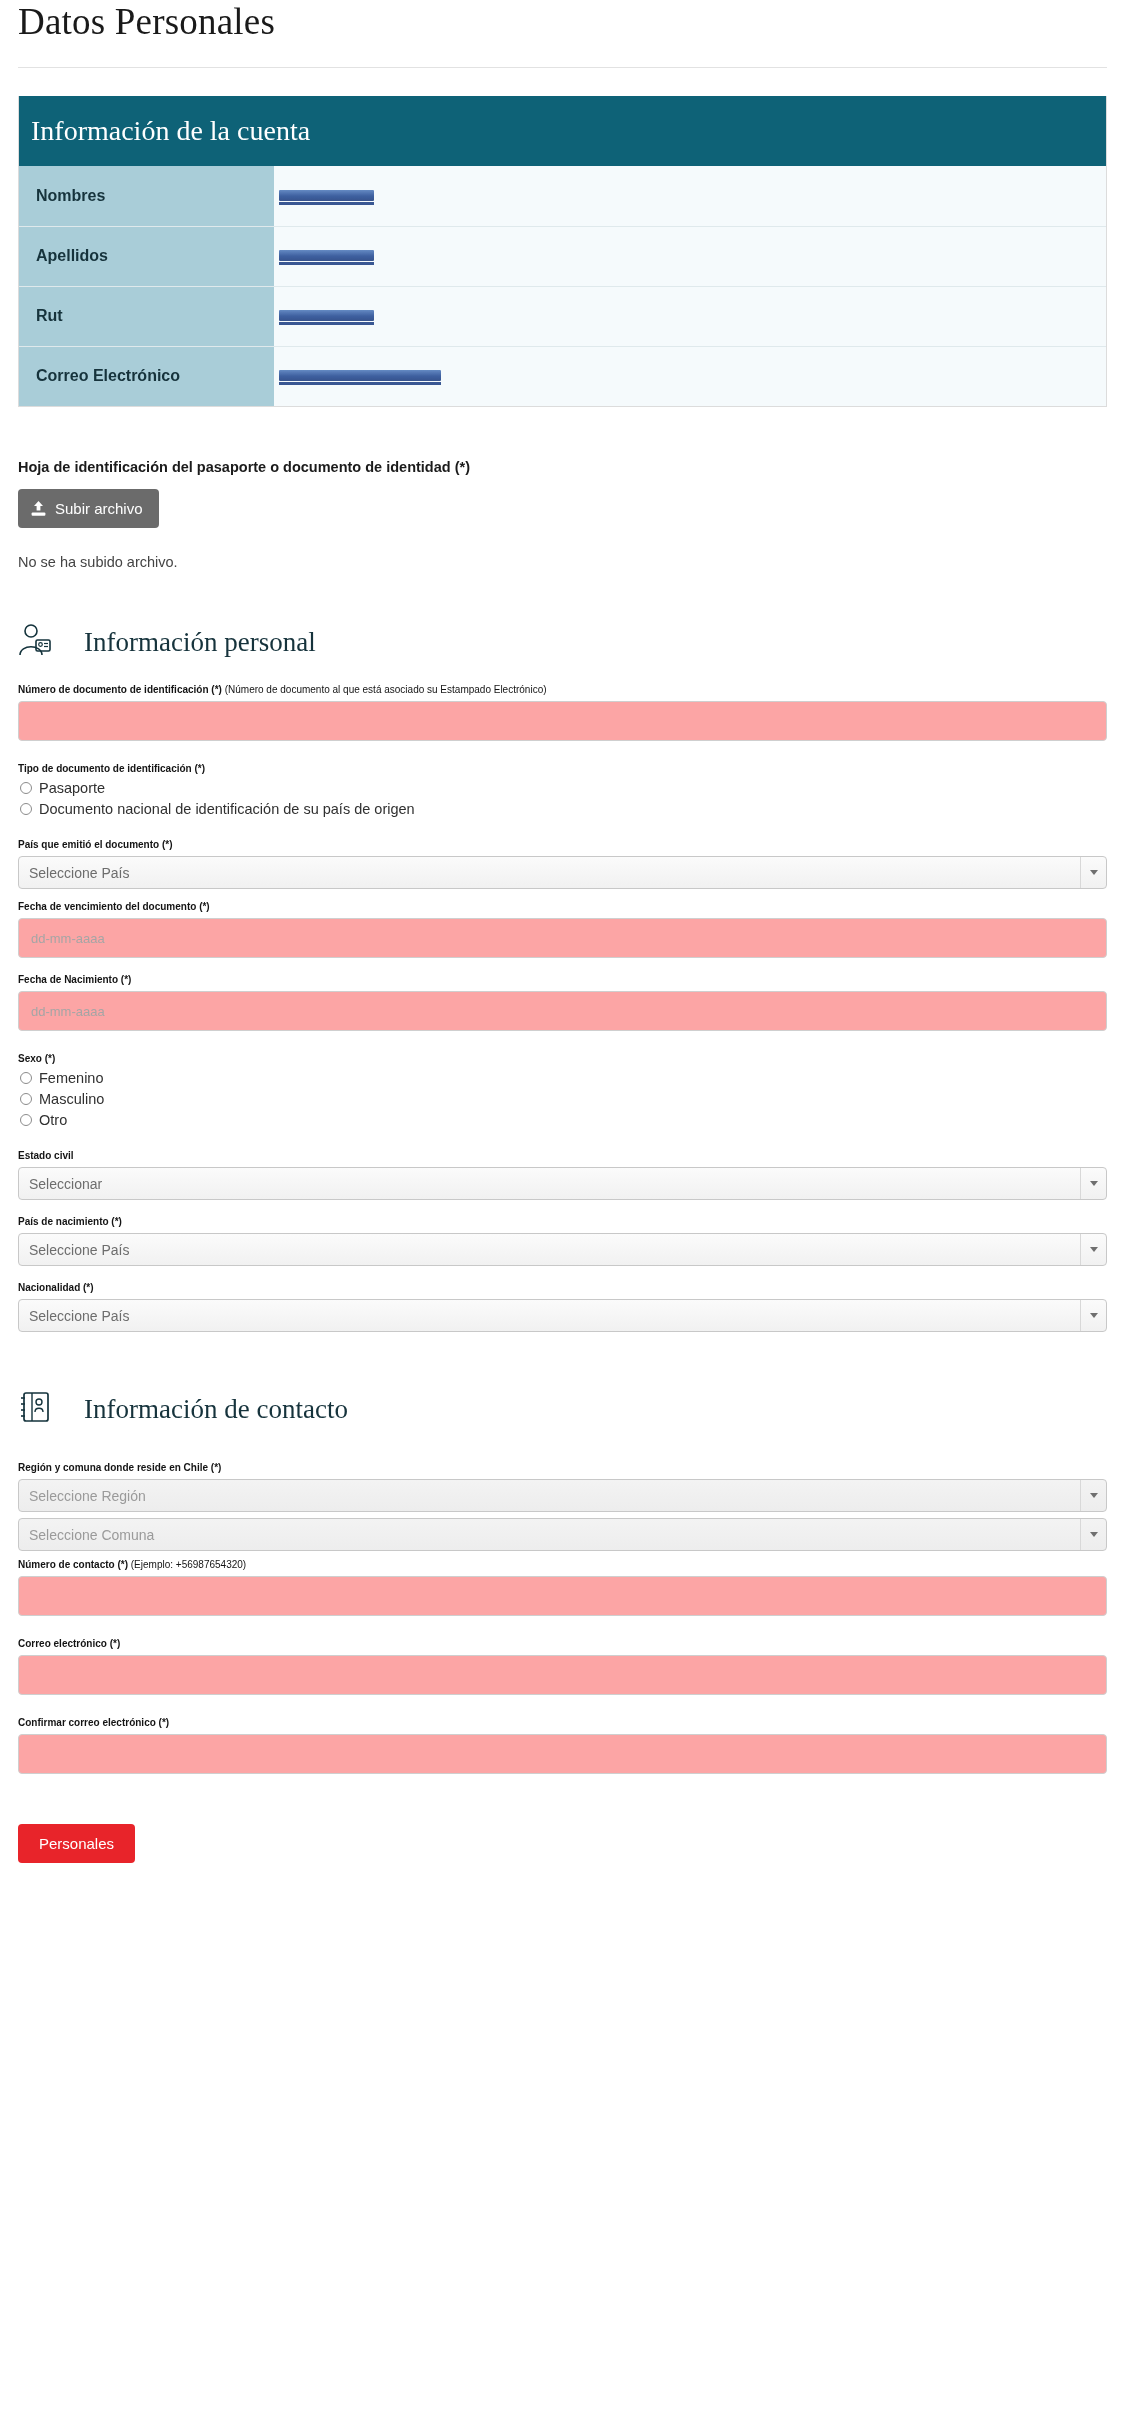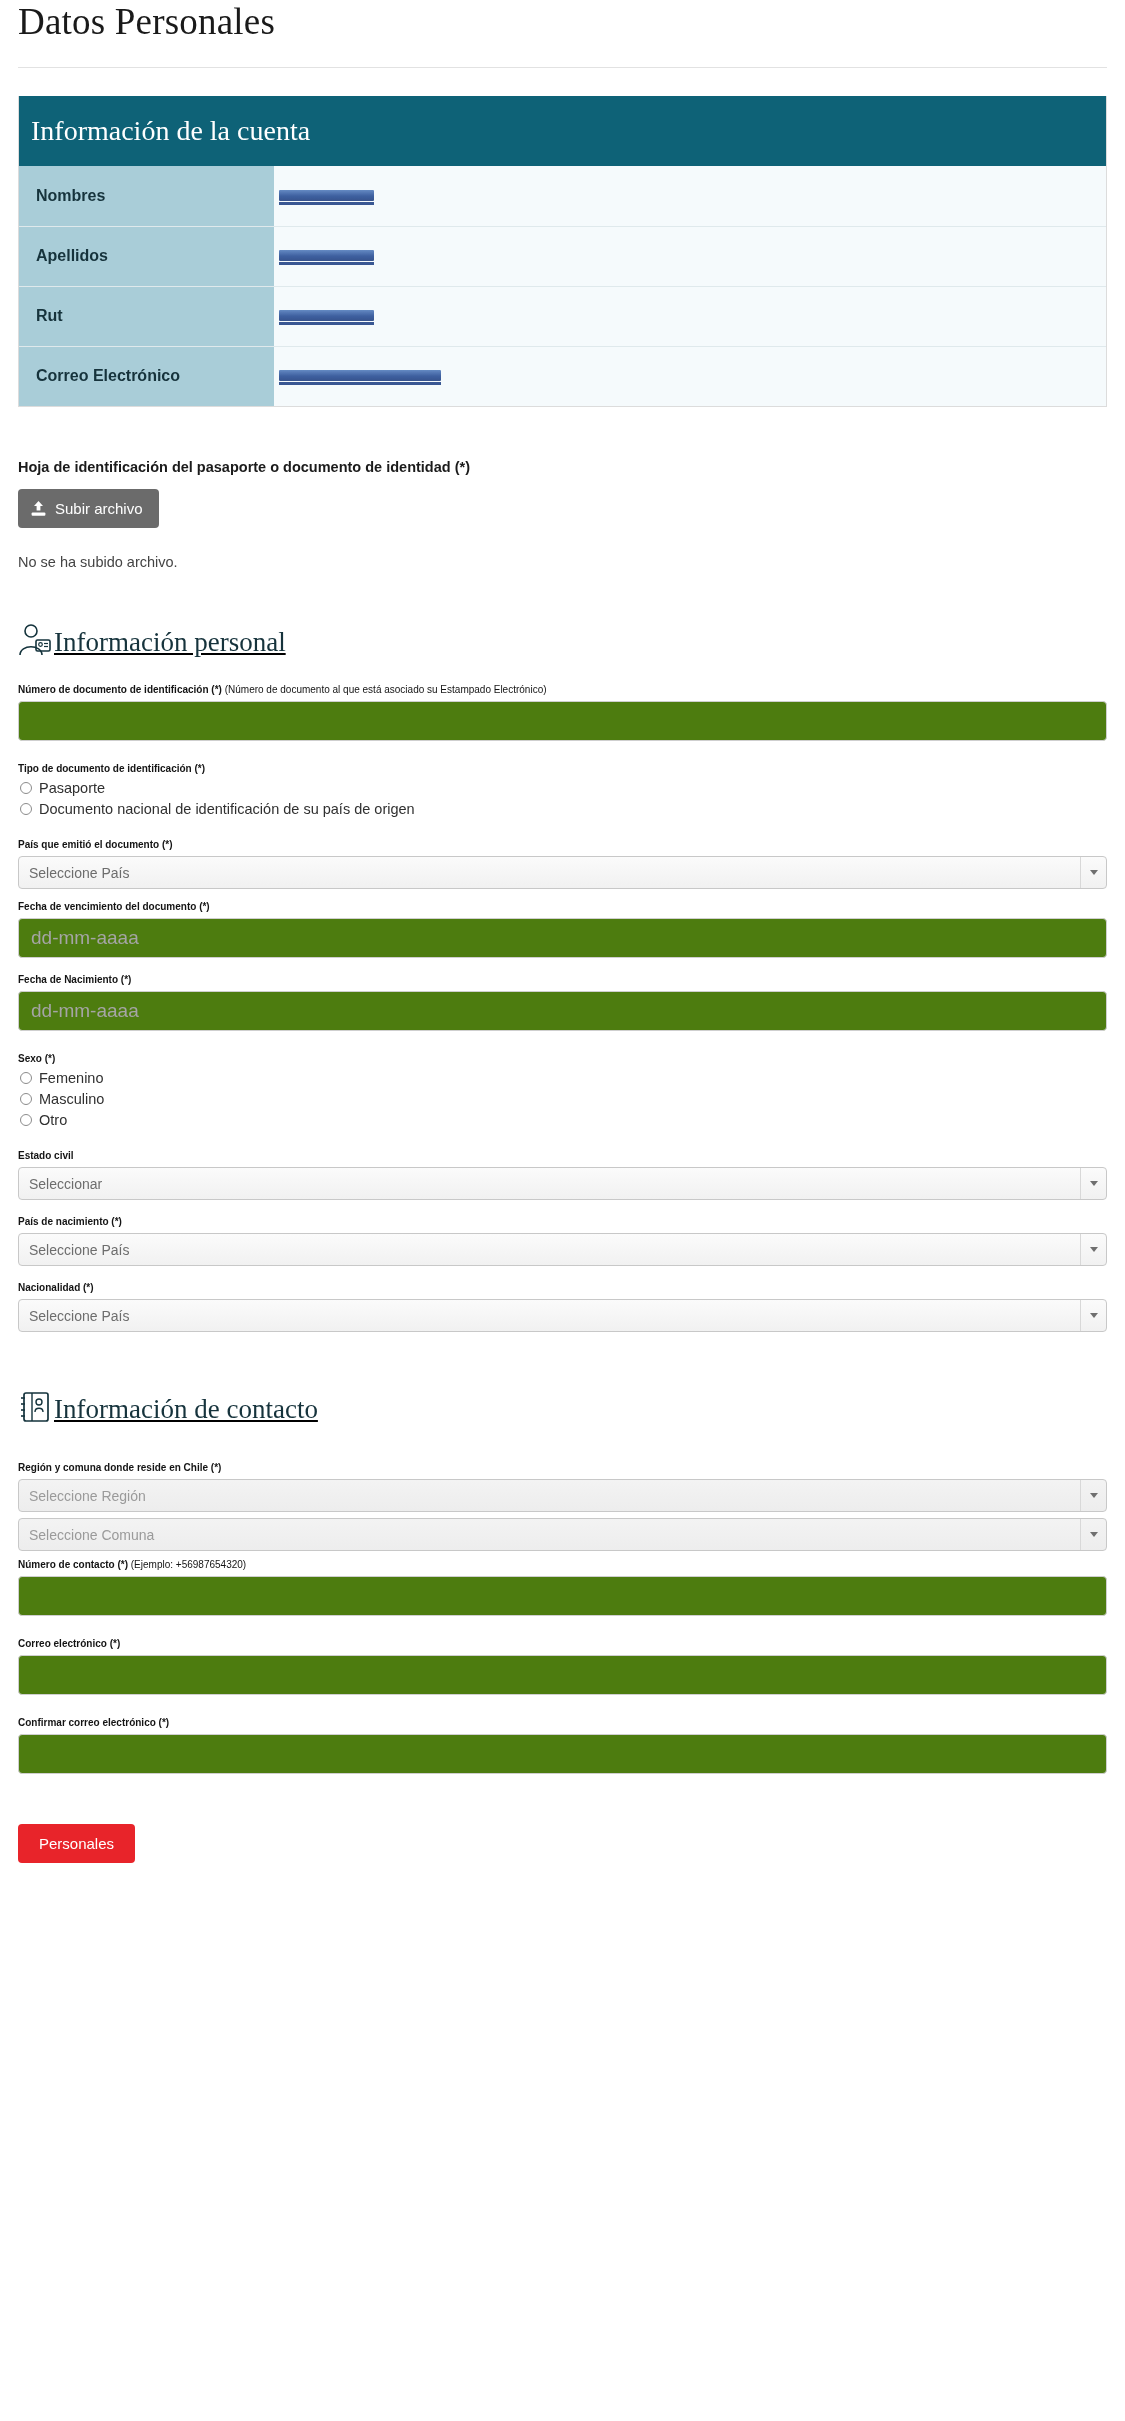--- a/index.html
+++ b/index.html
@@ -114,23 +114,22 @@
   .no-file {
     font-size: 14.5px;
     color: #444;
     margin-top: 26px;
   }
 
   
   .section {
     display: flex;
     align-items: center;
-    gap: 2px;
+    gap: 32px;
     margin: 52px 8px 22px 8px;
-    text-decoration: underline;
   }
   .section .sec-icon { flex: 0 0 auto; }
   .section h2 {
     font-family: "Liberation Serif", serif;
     font-size: 27px;
     font-weight: 400;
     color: #16333c;
     margin: 0;
   }
 
@@ -143,23 +142,23 @@
     color: #141414;
     margin: 0 0 6px 0;
   }
   .lbl .norm { font-weight: normal; }
   input.txt {
     width: 100%;
     height: 40px;
     border: 1px solid #cfcfcf;
     border-radius: 4px;
     padding: 0 12px;
-    font-size: 19px;
+    font-size: 13px;
     color: #222;
-    background: #4d7c0f;
+    background: #fca5a5;
     font-family: "Liberation Sans", sans-serif;
   }
   input.txt::placeholder { color: #a8a8a8; }
   input.txt.date::placeholder { color: #a5a5a5; }
 
   .select-wrap {
     position: relative;
     width: 100%;
     height: 33px;
     border: 1px solid #c8c8c8;

